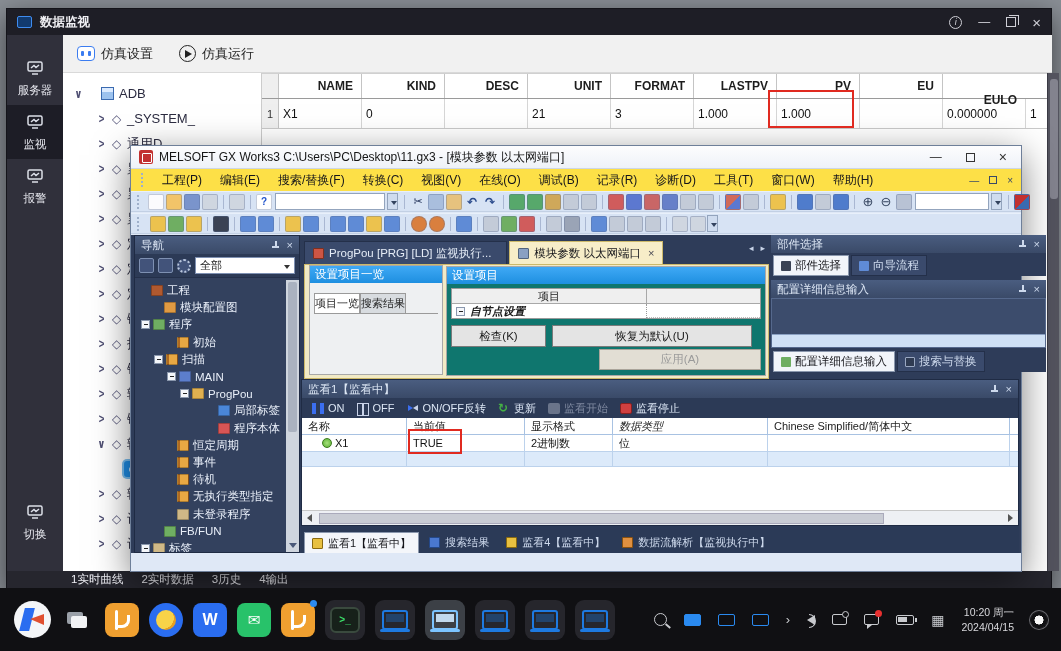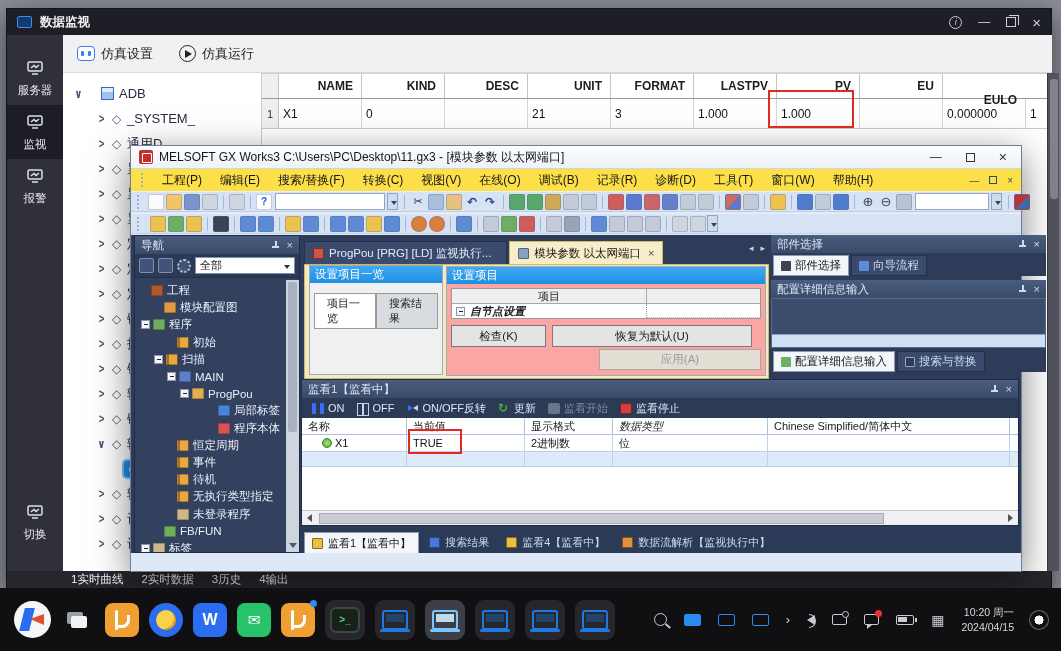--- a/index.html
+++ b/index.html
@@ -117,21 +117,21 @@
 .dtclose{font-size:11px;color:#4a4a55;margin-left:2px}
 .tabarrows{position:absolute;left:618px;top:8px;display:flex;gap:7px;color:#c8d4e8;font-size:9px}
 
 .mdiarea{left:173px;top:29px;width:465px;height:115px;background:#f1eac6;border:1px solid #cdb96a}
 .subpanel{position:absolute;background:#eef0f2;border:1px solid #a8a8a8}
 .bluehead{height:17px;background:linear-gradient(#3fa9f5,#1e8fe0);color:#fff;font-size:11.5px;display:flex;align-items:center;padding:0 5px}
 .searchrow{display:flex;gap:3px;padding:6px 4px 0}
 .searchbox{flex:1;height:21px;background:#fff;border:1px solid #8a8a8a;font-size:11px;color:#777;padding:0 3px;font-family:inherit}
 .binocbtn{width:22px;height:21px;background:#e6e6e6;border:1px solid #7a7a7a;display:flex;align-items:center;justify-content:center;cursor:pointer}
 .minitabs{display:flex;margin:10px 4px 0;border-bottom:1px solid #9a9a9a}
-.mtab{font-size:11px;padding:2px 12px;border:1px solid #9a9a9a;border-bottom:none;background:#d8dce0;color:#222;cursor:pointer}
+.mtab{font-size:11px;padding:2px 0;border:1px solid #9a9a9a;border-bottom:none;background:#d8dce0;color:#222;cursor:pointer}
 .mtab.active{background:#fff}
 .setgrid{margin:4px 4px 0;border:1px solid #9a9a9a;background:#fff}
 .setgrid .hrow{display:flex;height:15px;background:#efefef;border-bottom:1px solid #a8a8a8}
 .setgrid .hrow .c1{width:195px;border-right:1px solid #a8a8a8;text-align:center;font-size:11px;color:#222}
 .setgrid .drow{display:flex;height:14px;background:#fff}
 .setgrid .drow .c1{width:195px;border-right:1px dotted #999;font-size:11px;color:#1a1a1a;font-weight:bold;font-style:italic;display:flex;align-items:center;gap:3px;padding-left:2px}
 .winbtn{background:#e4e4e4;border:1px solid #7a7a7a;font-size:11.5px;color:#1c1c1c;display:flex;align-items:center;justify-content:center;cursor:pointer;font-family:inherit}
 .winbtn.disabled{background:#e2ded4;color:#9a9a9a;border-color:#aaa49a}
 
 .rdock{left:640px;top:0;width:275px;height:144px}
@@ -883,21 +883,21 @@
         <div class="subpanel" style="left:4px;top:0;width:134px;height:110px">
           <div class="bluehead">设置项目一览</div>
           <div class="minitabs">
 
               <span class="mtab active">项目一览</span>
 
               <span class="mtab">搜索结果</span>
             </div>
         </div>
 
-        <div class="subpanel" style="left:141px;top:1px;width:320px;height:110px;background:#fca5a5">
+        <div class="subpanel" style="left:141px;top:1px;width:320px;height:110px;background:#0f766e">
           <div class="bluehead">设置项目</div>
           <div class="setgrid">
             <div class="hrow">
                 <span class="c1">项目</span>
                 <span style="flex:1"></span>
               </div>
             <div class="drow">
               <span class="c1">
                   <span class="expbox" style="margin:0 2px"></span>
                   <span>自节点设置</span>

